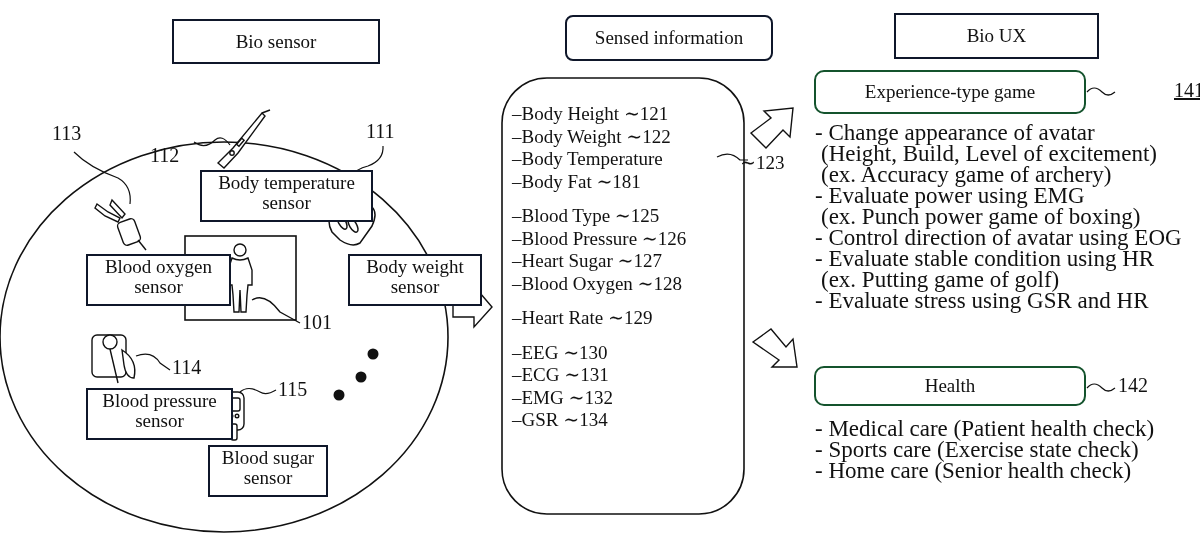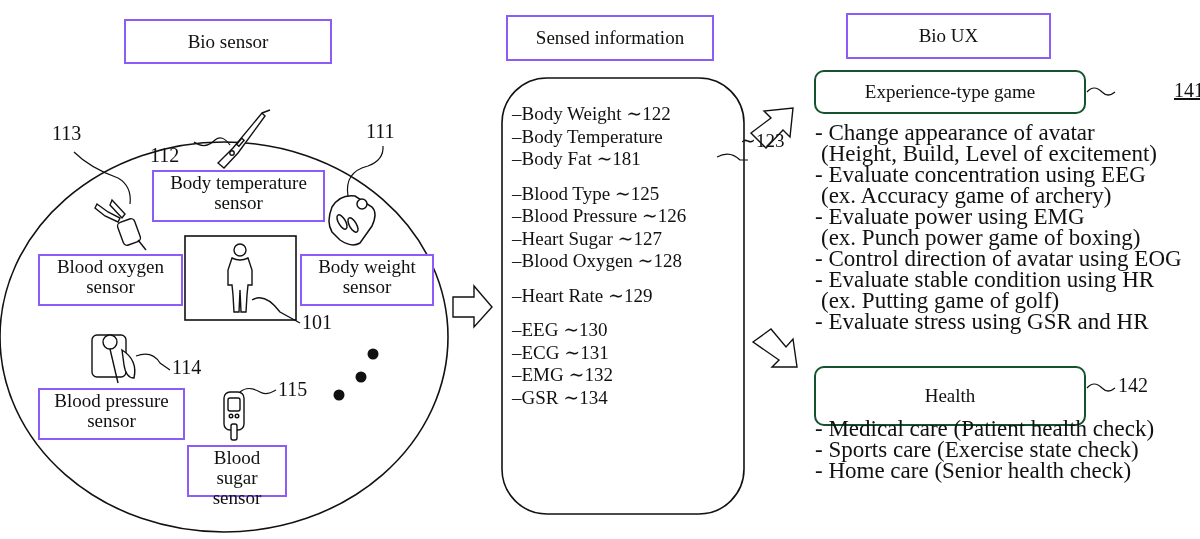--- a/index.html
+++ b/index.html
@@ -1,18 +1,18 @@
 <!DOCTYPE html>
 <html><head>
 <meta charset="utf-8">
 <style>
   html, body { margin:0; padding:0; background:#fff; }
   body { width:1200px; height:539px; position:relative; overflow:hidden;
          font-family:"Liberation Serif","DejaVu Serif",serif; color:#111; }
-  .box { position:absolute; border:2px solid #8b5cf6; background:#fff; text-align:center; box-sizing:border-box; line-height:1.05; }
+  .box { position:absolute; border:2px solid #0f172a; background:#fff; text-align:center; box-sizing:border-box; line-height:1.05;margin-left:48px; }
   .title-box { font-size:19px; display:flex; align-items:center; justify-content:center; }
   .sensor-label { font-size:19px; padding:1px 2px; }
   .ref { position:absolute; font-size:20px; }
   svg { position:absolute; left:0; top:0; }
   .list { position:absolute; font-size:19px; line-height:22.5px; }
   .list .row { white-space:nowrap; }
   .ux-list { position:absolute; font-size:23px; line-height:21px; }
   .ux-list .row { white-space:nowrap; }
   .rbox { position:absolute; border:2px solid #14532d; border-radius:10px; box-sizing:border-box;
           font-size:19px; display:flex; align-items:center; justify-content:center; background:#fff; }
@@ -120,31 +120,32 @@
 
 <div class="ref" style="left:302px;top:311px;">101</div>
 <div class="ref" style="left:172px;top:356px;">114</div>
 <div class="ref" style="left:278px;top:378px;">115</div>
 
 <div class="box sensor-label" style="left:38px;top:388px;width:147px;height:52px;">
   <div>Blood pressure</div>
   <div>sensor</div>
 </div>
 
-<div class="box sensor-label" style="left:187px;top:445px;width:100px;height:52px;">
+<div class="box sensor-label" style="left:160px;top:445px;width:120px;height:52px;">
   <div>Blood sugar</div>
   <div>sensor</div>
 </div>
 
-<div class="box title-box" style="left:506px;top:15px;width:208px;height:46px;">
+<div class="box title-box" style="left:517px;top:15px;width:208px;height:46px;border-radius:8px;">
   <span>Sensed information</span>
 </div>
 
 <div class="list" style="left:512px;top:103px;">
   <div id="sensed-rows">
+      <div class="row"><span>–Body Height </span><span>∼121</span></div>
       <div class="row"><span>–Body Weight </span><span>∼122</span></div>
       <div class="row"><span>–Body Temperature </span><span style="position: absolute; left: 228px; margin-top: 4px;">∼123</span></div>
       <div class="row"><span>–Body Fat </span><span>∼181</span></div>
       <div style="height: 12px;"></div>
       <div class="row"><span>–Blood Type </span><span>∼125</span></div>
       <div class="row"><span>–Blood Pressure </span><span>∼126</span></div>
       <div class="row"><span>–Heart Sugar </span><span>∼127</span></div>
       <div class="row"><span>–Blood Oxygen </span><span>∼128</span></div>
       <div style="height: 12px;"></div>
       <div class="row"><span>–Heart Rate </span><span>∼129</span></div>
@@ -162,32 +163,31 @@
 
 <div class="rbox" style="left:814px;top:70px;width:272px;height:44px;">
   <span>Experience-type game</span>
 </div>
 <div class="ref" style="left:1174px;top:79px;text-decoration:underline;">141</div>
 
 <div class="ux-list" style="left:815px;top:122px;">
   <div id="game-rows">
       <div class="row">- Change appearance of avatar</div>
       <div class="row" style="padding-left: 6px;">(Height, Build, Level of excitement)</div>
-      <div class="row">- Evaluate concentration using EEG</div>
       <div class="row" style="padding-left: 6px;">(ex. Accuracy game of archery)</div>
       <div class="row">- Evaluate power using EMG</div>
       <div class="row" style="padding-left: 6px;">(ex. Punch power game of boxing)</div>
       <div class="row">- Control direction of avatar using EOG</div>
       <div class="row">- Evaluate stable condition using HR</div>
       <div class="row" style="padding-left: 6px;">(ex. Putting game of golf)</div>
       <div class="row">- Evaluate stress using GSR and HR</div>
     </div>
 </div>
 
-<div class="rbox" style="left:814px;top:366px;width:272px;height:60px;">
+<div class="rbox" style="left:814px;top:366px;width:272px;height:40px;">
   <span>Health</span>
 </div>
 <div class="ref" style="left:1118px;top:374px;">142</div>
 
 <div class="ux-list" style="left:815px;top:418px;">
   <div id="health-rows">
       <div class="row">- Medical care (Patient health check)</div>
       <div class="row">- Sports care (Exercise state check)</div>
       <div class="row">- Home care (Senior health check)</div>
     </div>

